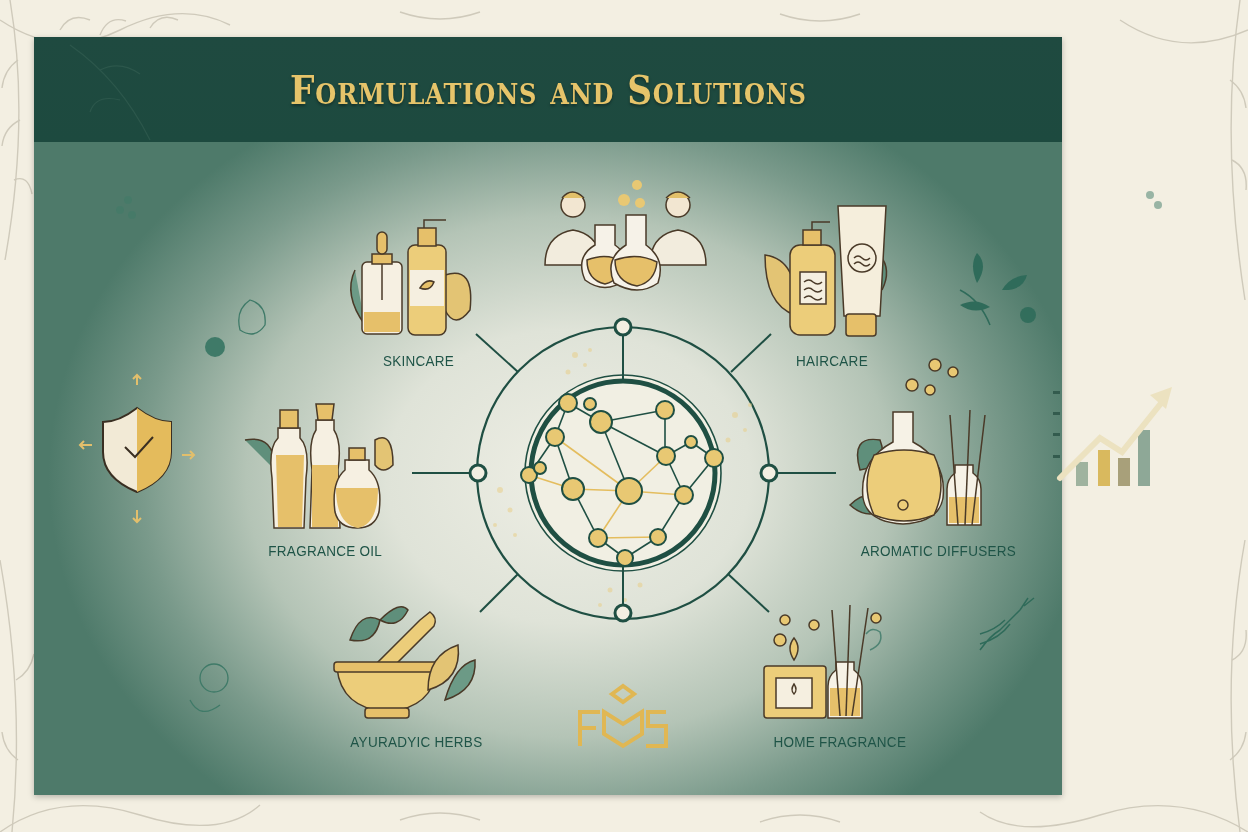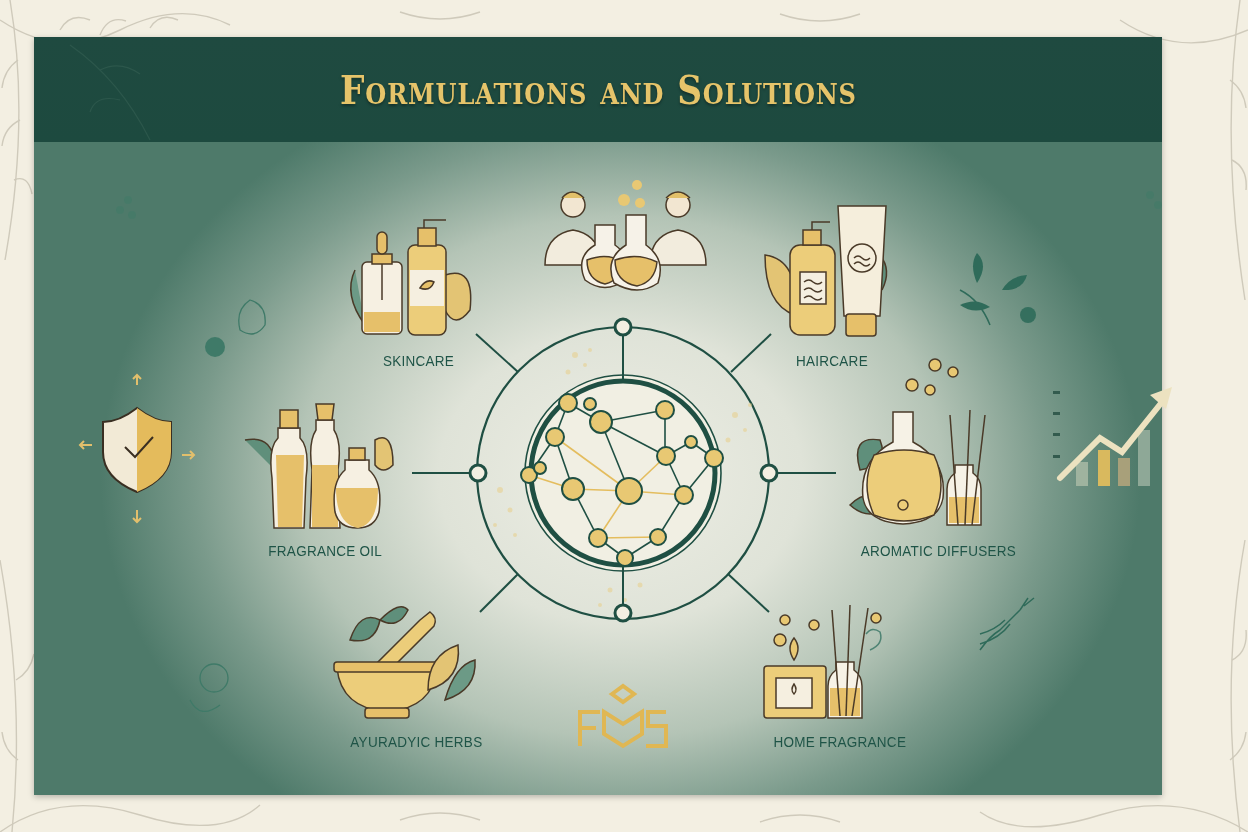--- a/index.html
+++ b/index.html
@@ -4,21 +4,21 @@
 <style>
   * { box-sizing: border-box; margin: 0; padding: 0; }
   html, body { width: 1248px; height: 832px; overflow: hidden; }
   body {
     background: #f3efe2;
     font-family: "DejaVu Sans", sans-serif;
     position: relative;
   }
   .frame-deco { position: absolute; inset: 0; pointer-events: none; }
   .panel {
-    position: absolute; left: 34px; top: 37px; width: 1128px; height: 758px;
+    position: absolute; left: 34px; top: 37px; width: 1028px; height: 758px;
     background: radial-gradient(ellipse 520px 420px at 52% 58%, #eeeee4 0%, #dfe3d8 35%, #b4c4b6 62%, #7a9a8b 82%, #4e7a6a 100%);
     box-shadow: 0 2px 6px rgba(0,0,0,0.25);
     overflow: hidden;
   }
   .header {
     position: absolute; left: 0; top: 0; width: 100%; height: 105px;
     background: linear-gradient(180deg, #1f4a40 0%, #1d4a3f 100%);
     display: flex; align-items: center; justify-content: center;
   }
   .title {

